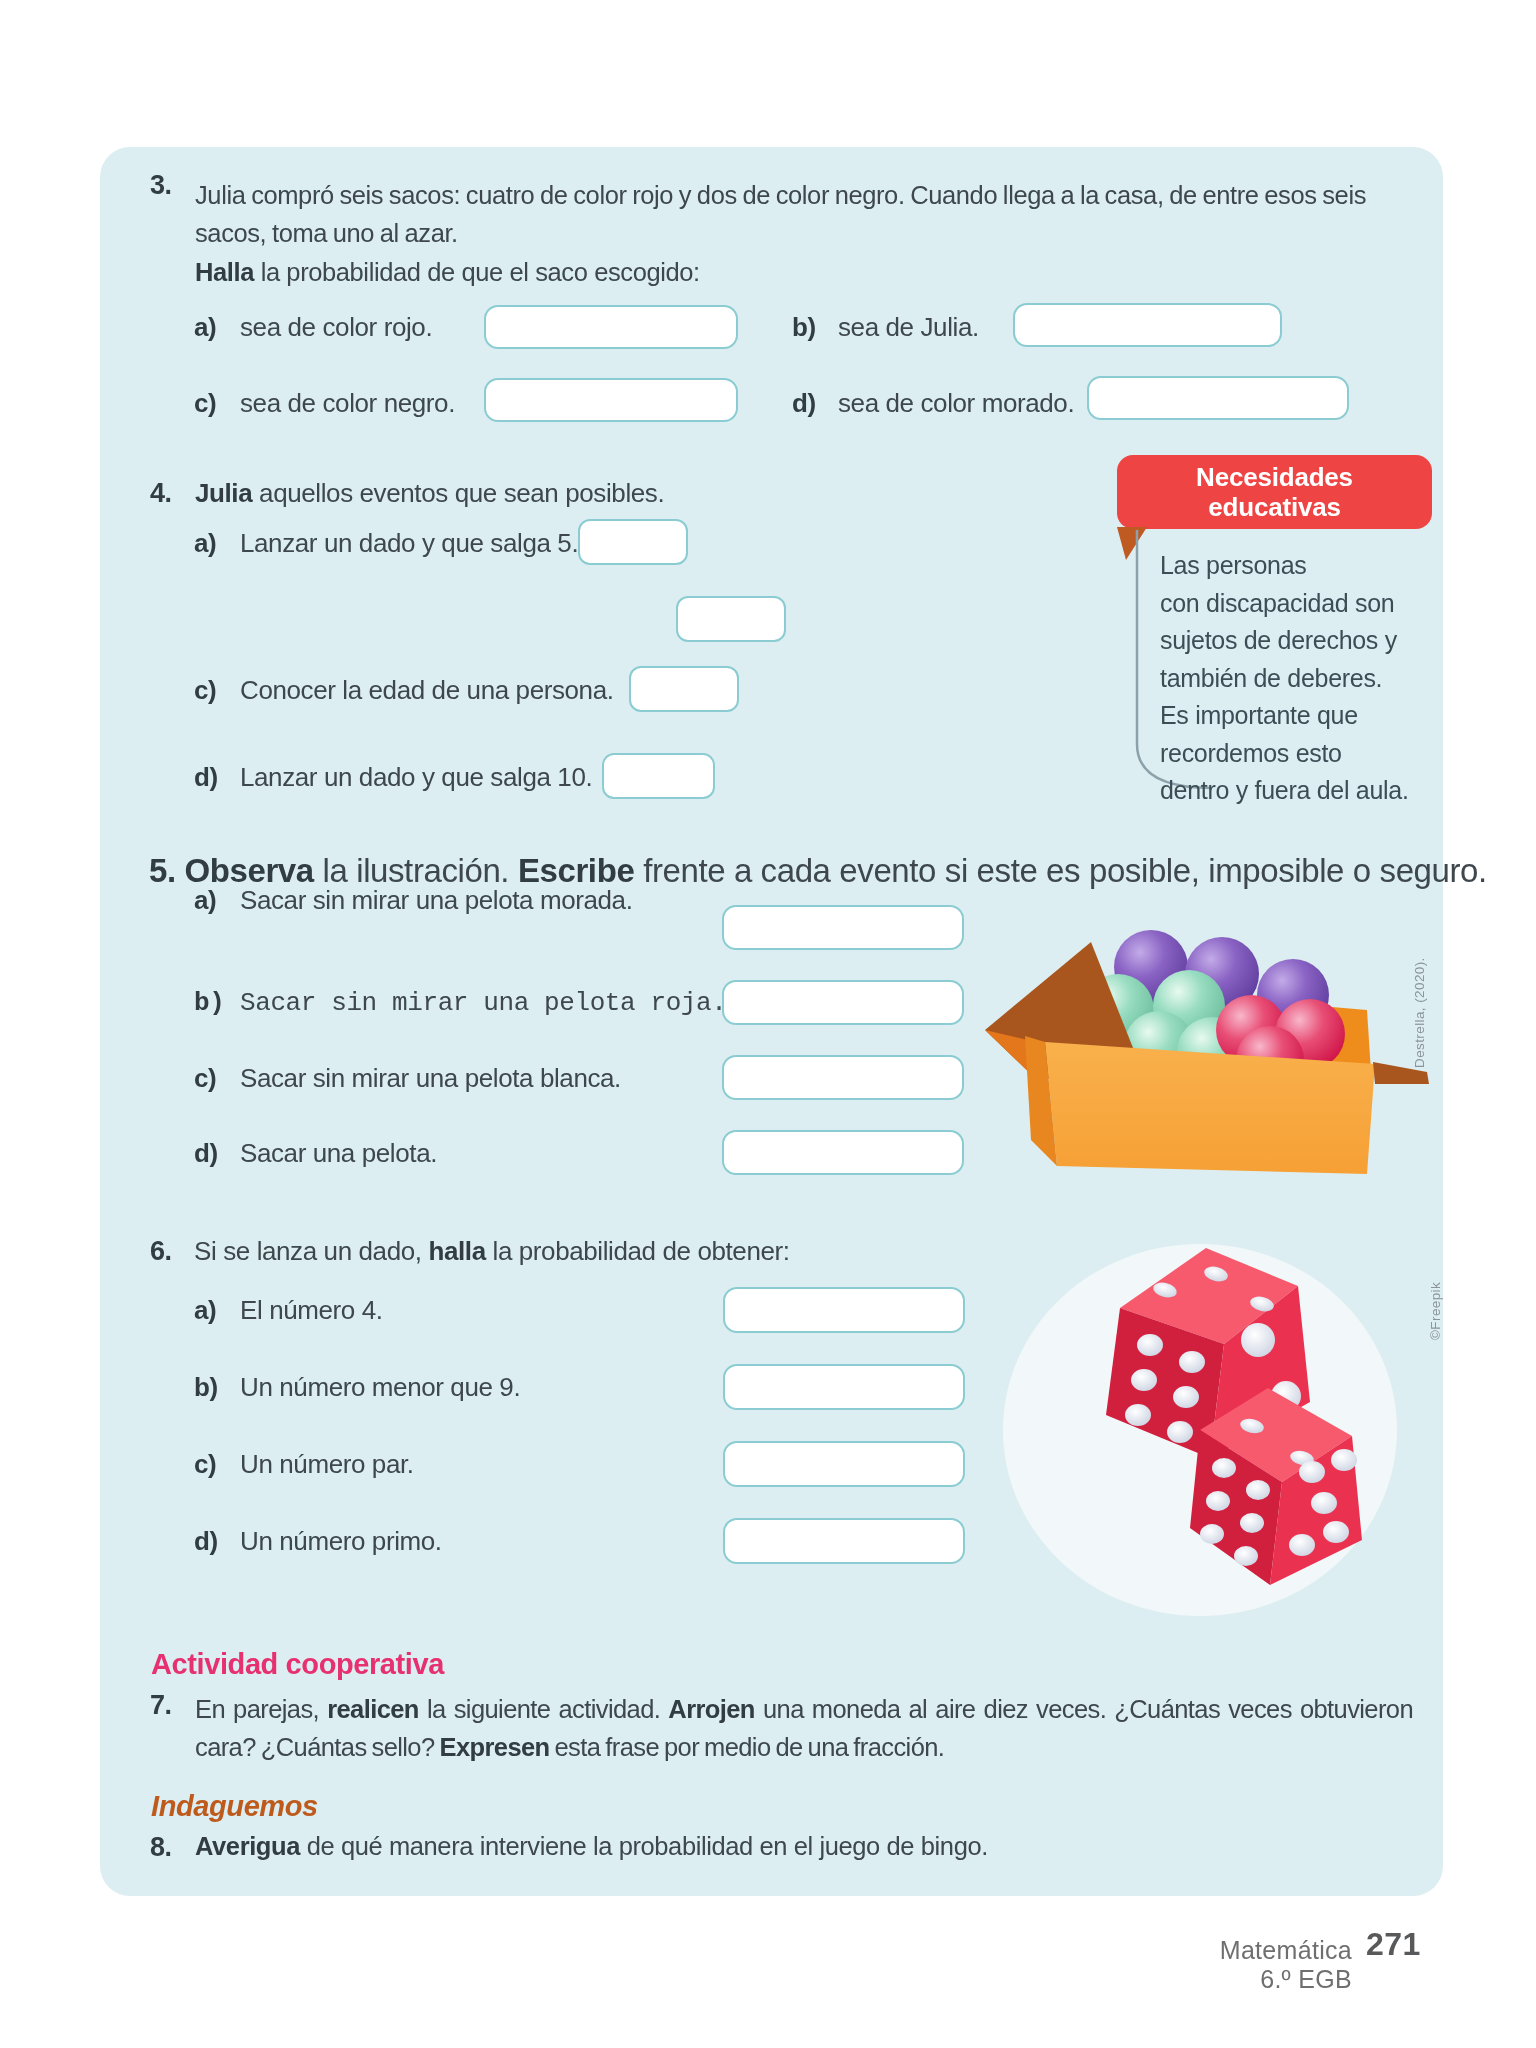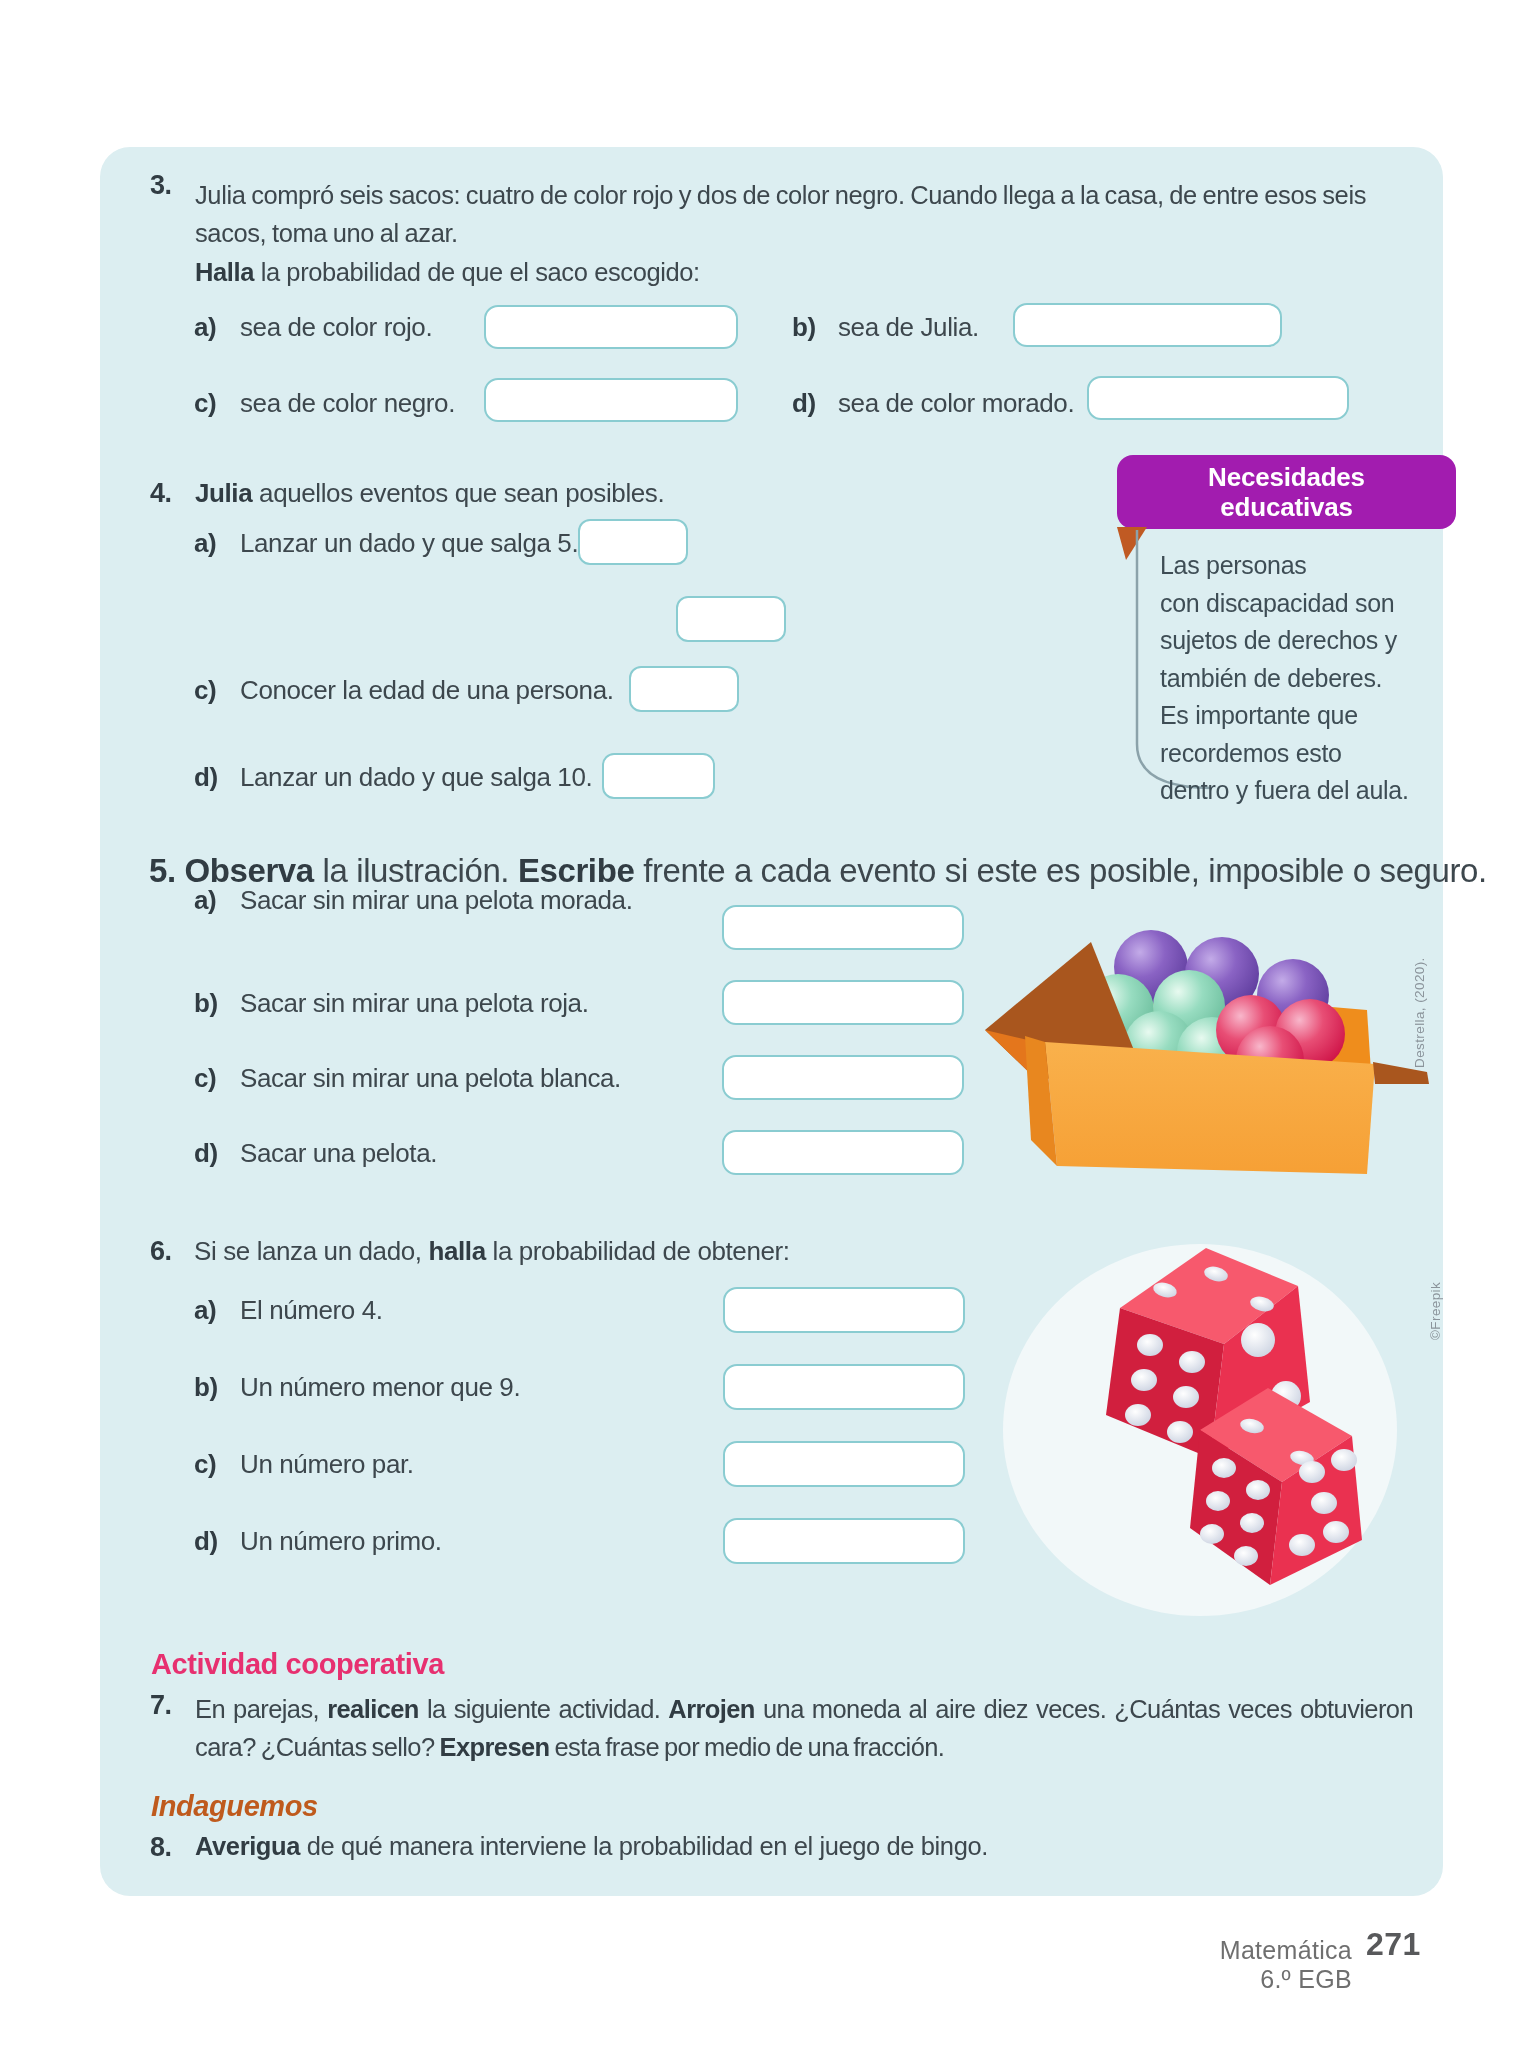--- a/index.html
+++ b/index.html
@@ -26,22 +26,22 @@
     position:absolute;font-size:26px;color:#3d474d;letter-spacing:-0.4px;
     white-space:nowrap;
   }
   .item-label{font-weight:bold;color:#313c43;display:inline-block;width:46px;}
   .ansbox{
     position:absolute;background:#ffffff;border:2px solid #8accd1;
     border-radius:14px;box-sizing:border-box;
   }
   .ansbox.small{border-radius:12px;}
   .note-box{
-    position:absolute;left:1117px;top:455px;width:339px;height:74px;
-    background:#a21caf;border-radius:16px;color:#ffffff;
+    position:absolute;left:1117px;top:455px;width:315px;height:74px;
+    background:#ef4444;border-radius:16px;color:#ffffff;
     font-weight:bold;font-size:26px;line-height:30px;text-align:center;
     padding-top:7px;box-sizing:border-box;letter-spacing:-0.2px;
   }
   .note-fold{
     position:absolute;left:1117px;top:527px;width:30px;height:33px;
     background:#c05a23;clip-path:polygon(0 0,100% 0,30% 100%);
   }
   .note-body{
     position:absolute;left:1160px;top:547px;width:292px;
     font-size:25px;line-height:37.5px;color:#3e4d55;letter-spacing:-0.3px;
@@ -116,21 +116,21 @@
     <div>también de deberes.</div>
     <div>Es importante que</div>
     <div>recordemos esto</div>
     <div>dentro y fuera del aula.</div>
   </div>
 
   <div class="row" style="left:149px;top:852px;font-size:33px;"><b>5. Observa</b><span> la ilustración. </span><b>Escribe</b><span> frente a cada evento si este es posible, imposible o seguro.</span></div>
 
   <div class="row" style="left:194px;top:885px;"><span class="item-label">a)</span><span>Sacar sin mirar una pelota morada.</span></div>
   <div class="ansbox" style="left:722px;top:905px;width:242px;height:45px;"></div>
-  <div class="row" style="left:194px;top:988px;"><span class="item-label">b)</span><span>Sacar sin mirar una pelota roja.</span></div>
+  <div class="row" style="left:194px;top:988px;font-family:Liberation Mono, monospace;"><span class="item-label">b)</span><span>Sacar sin mirar una pelota roja.</span></div>
   <div class="ansbox" style="left:722px;top:980px;width:242px;height:45px;"></div>
   <div class="row" style="left:194px;top:1063px;"><span class="item-label">c)</span><span>Sacar sin mirar una pelota blanca.</span></div>
   <div class="ansbox" style="left:722px;top:1055px;width:242px;height:45px;"></div>
   <div class="row" style="left:194px;top:1138px;"><span class="item-label">d)</span><span>Sacar una pelota.</span></div>
   <div class="ansbox" style="left:722px;top:1130px;width:242px;height:45px;"></div>
 
   <svg style="left:975px;top:922px;" width="462" height="258" viewBox="0 0 462 258">
     <defs>
       <radialGradient id="gPurple" cx="35%" cy="30%" r="75%">
         <stop offset="0%" stop-color="#c3abe8"></stop>

